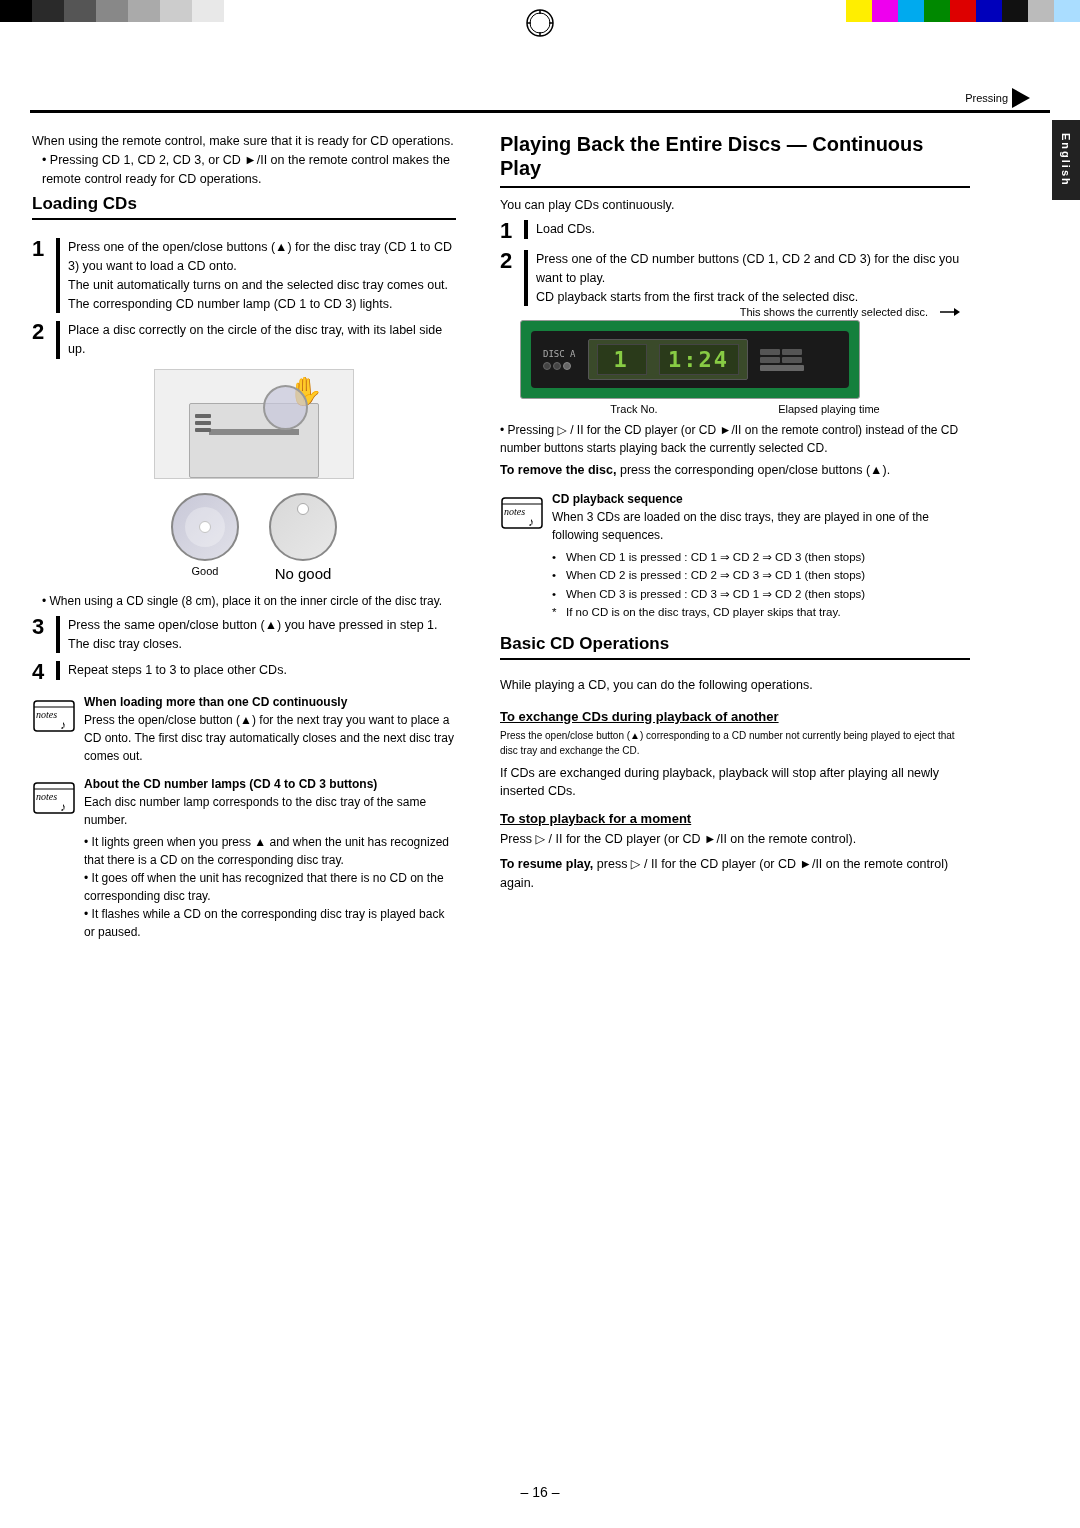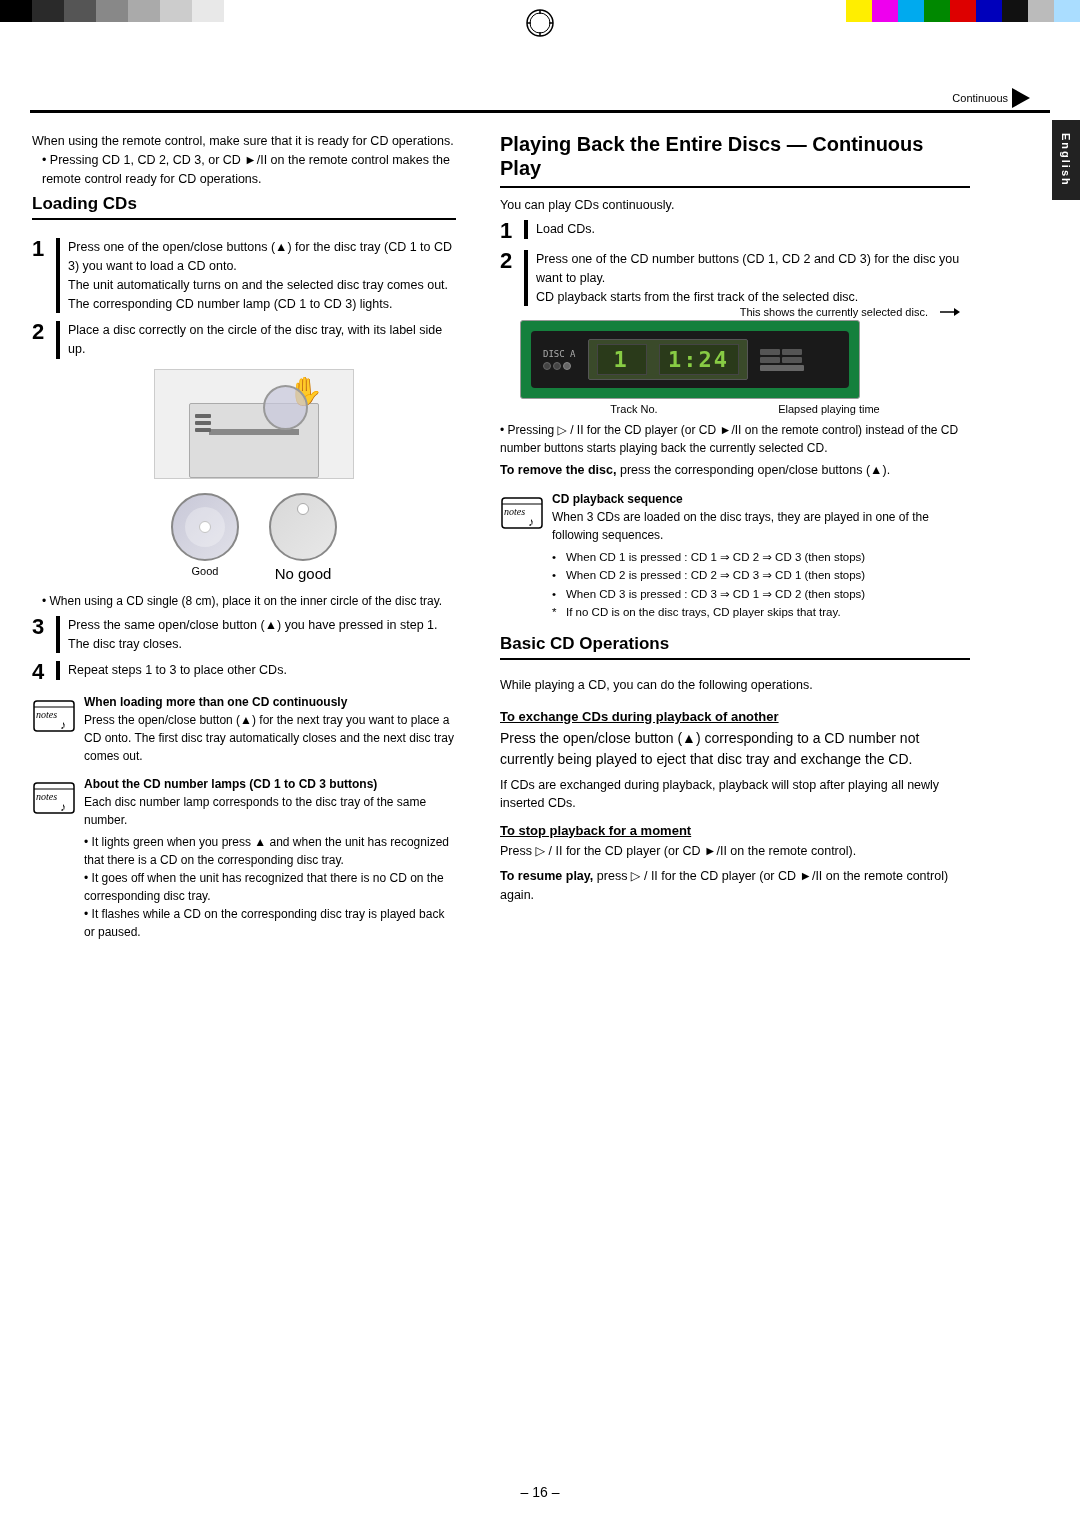--- a/index.html
+++ b/index.html
@@ -322,21 +322,21 @@
     <line x1="15" y1="2" x2="15" y2="6" stroke="#000" stroke-width="1.5"></line>
     <line x1="15" y1="24" x2="15" y2="28" stroke="#000" stroke-width="1.5"></line>
     <line x1="2" y1="15" x2="6" y2="15" stroke="#000" stroke-width="1.5"></line>
     <line x1="24" y1="15" x2="28" y2="15" stroke="#000" stroke-width="1.5"></line>
   </svg>
 </div>
 
 <div class="main-rule"></div>
 
 <div class="continued-label">
-  <span>Continuous</span>
+  <span>Pressing</span>
   <div class="continued-arrow"></div>
 </div>
 
 <div class="english-tab">English</div>
 
 <div class="content">
 
   <div class="left-column">
 
     <div class="intro-text">
@@ -436,21 +436,21 @@
     <div class="notes-box">
       <div class="notes-icon">
         <svg viewBox="0 0 44 44" xmlns="http://www.w3.org/2000/svg">
           <rect x="2" y="8" width="40" height="30" rx="3" ry="3" fill="none" stroke="#000" stroke-width="1.5"></rect>
           <text x="4" y="25" font-size="10" font-family="serif" font-style="italic">notes</text>
           <line x1="2" y1="14" x2="42" y2="14" stroke="#000" stroke-width="1"></line>
           <text x="28" y="36" font-size="12">♪</text>
         </svg>
       </div>
       <div class="notes-content">
-        <strong>About the CD number lamps (CD 1 to CD 3 buttons)</strong><br>
+        <strong>About the CD number lamps (CD 4 to CD 3 buttons)</strong><br>
         <span>Each disc number lamp corresponds to the disc tray of the same number.</span>
         <ul style="list-style:none;padding-left:0;margin-top:4px;">
           <li style="font-size:12px;line-height:1.5;">• <span>It lights green when you press ▲ and when the unit has recognized that there is a CD on the corresponding disc tray.</span></li>
           <li style="font-size:12px;line-height:1.5;">• <span>It goes off  when the unit has recognized that there is no CD on the corresponding disc tray.</span></li>
           <li style="font-size:12px;line-height:1.5;">• <span>It flashes while a CD on the corresponding disc tray is played back or paused.</span></li>
         </ul>
       </div>
     </div>
 
   </div>
@@ -563,21 +563,21 @@
           <li class="seq-asterisk"><span>If no CD is on the disc trays, CD player skips that tray.</span></li>
         </ul>
       </div>
     </div>
 
     <div class="basic-ops">
       <div class="section-heading">Basic CD Operations</div>
       <p style="font-size:12.5px;margin-bottom:17px;">While playing a CD, you can do the following operations.</p>
 
       <div class="subsection-heading">To exchange CDs during playback of another</div>
-      <p style="font-size:14px;margin-bottom:6px;line-height:1.5;">Press the open/close button (▲) corresponding to a CD number not currently being played to eject that disc tray and exchange the CD.</p>
+      <p style="font-size:10px;margin-bottom:6px;line-height:1.5;">Press the open/close button (▲) corresponding to a CD number not currently being played to eject that disc tray and exchange the CD.</p>
       <p style="font-size:12.5px;margin-bottom:8px;line-height:1.5;">If CDs are exchanged during playback, playback will stop after playing all newly inserted CDs.</p>
 
       <div class="subsection-heading">To stop playback for a moment</div>
       <p style="font-size:12.5px;margin-bottom:6px;line-height:1.5;">Press ▷ / II for the CD player (or CD ►/II on the remote control).</p>
       <p style="font-size:12.5px;line-height:1.5;">
         <strong>To resume play,</strong>
         <span>press ▷ / II for the CD player (or CD ►/II on the remote control) again.</span>
       </p>
     </div>
 

